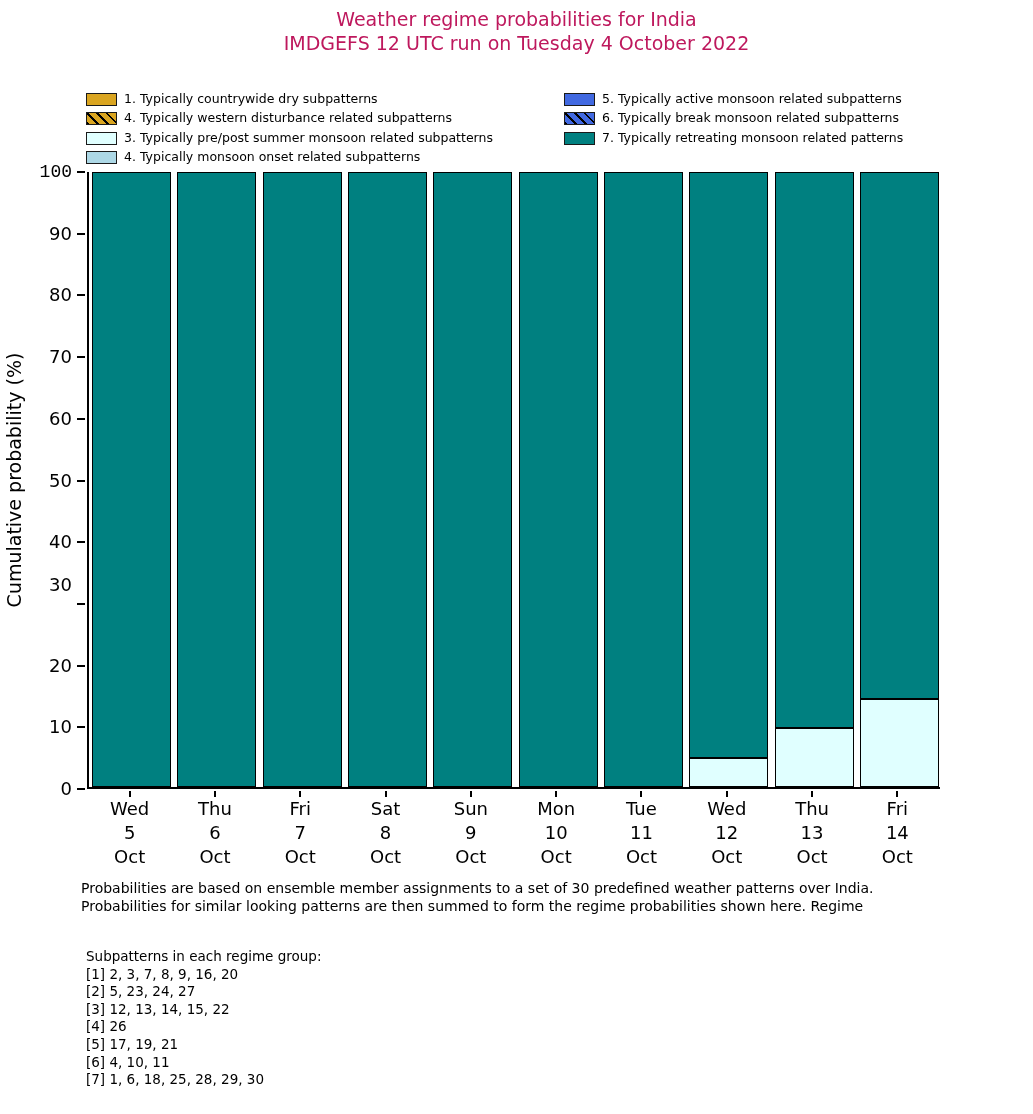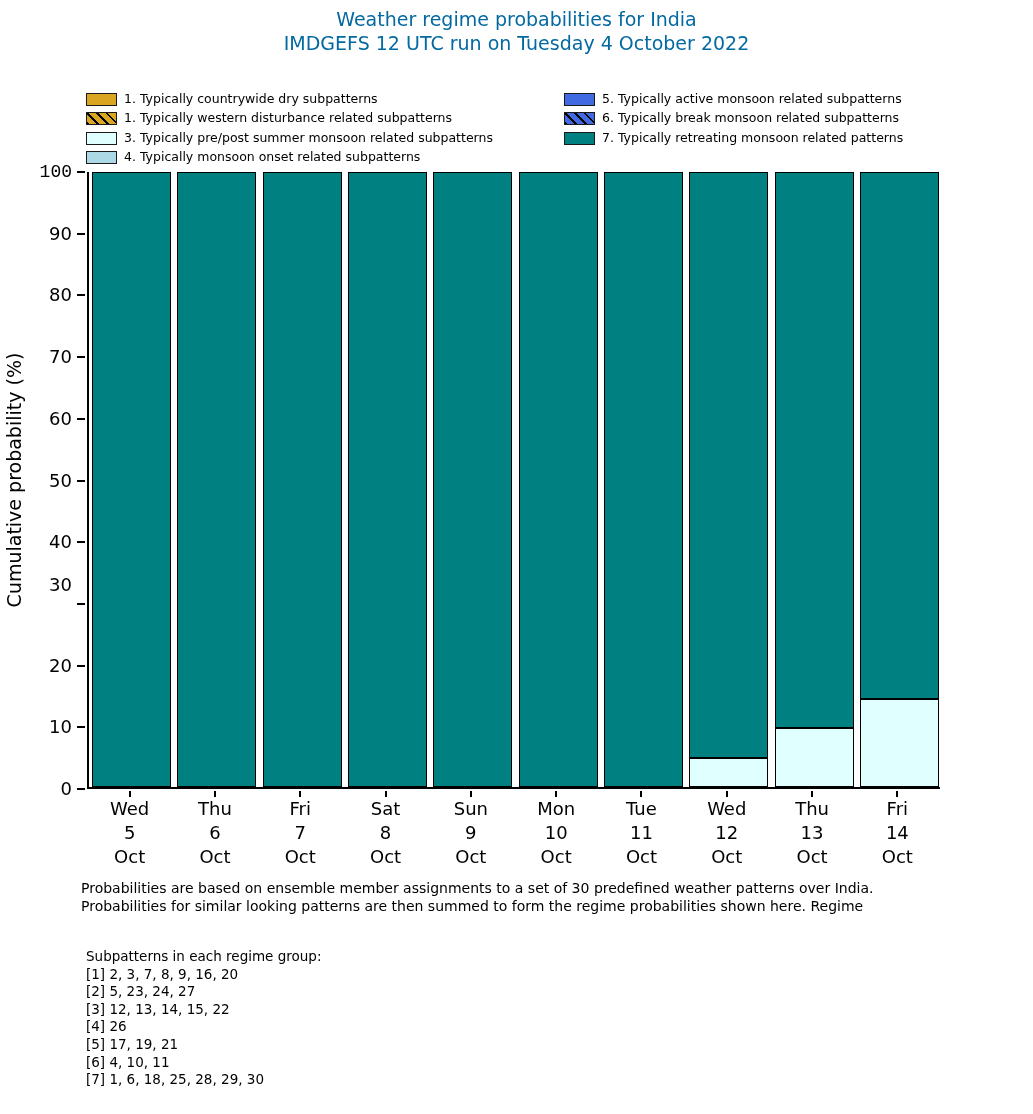--- a/index.html
+++ b/index.html
@@ -15,21 +15,21 @@
   }
 
   
   .title-block {
     position: absolute;
     top: 7px; left: 0;
     width: 100%;
     text-align: center;
     font-size: 19px;
     line-height: 24px;
-    color: #0369a1;
+    color: #be185d;
   }
 
   
   .legend { position: absolute; top: 86px; left: 0; width: 100%; }
   .legend-col { position: absolute; top: 0; }
   .legend-col.col1 { left: 86px; }
   .legend-col.col2 { left: 564px; }
   .legend-row { display: flex; align-items: flex-end; height: 19.6px; }
   .swatch {
     display: inline-block;
@@ -127,21 +127,21 @@
   </div>
 
   <div class="legend">
     <div class="legend-col col1">
       <div class="legend-row">
         <span class="swatch" style="background: rgb(218, 165, 32);"></span>
         <span class="legend-label">1. Typically countrywide dry subpatterns</span>
       </div>
       <div class="legend-row">
         <span class="swatch" style="background: repeating-linear-gradient(45deg, rgb(0, 0, 0) 0px, rgb(0, 0, 0) 1.6px, rgb(218, 165, 32) 1.6px, rgb(218, 165, 32) 7px);"></span>
-        <span class="legend-label">1. Typically western disturbance related subpatterns</span>
+        <span class="legend-label">4. Typically western disturbance related subpatterns</span>
       </div>
       <div class="legend-row">
         <span class="swatch" style="background: rgb(224, 255, 255);"></span>
         <span class="legend-label">3. Typically pre/post summer monsoon related subpatterns</span>
       </div>
       <div class="legend-row">
         <span class="swatch" style="background: rgb(173, 216, 230);"></span>
         <span class="legend-label">4. Typically monsoon onset related subpatterns</span>
       </div>
     </div>

